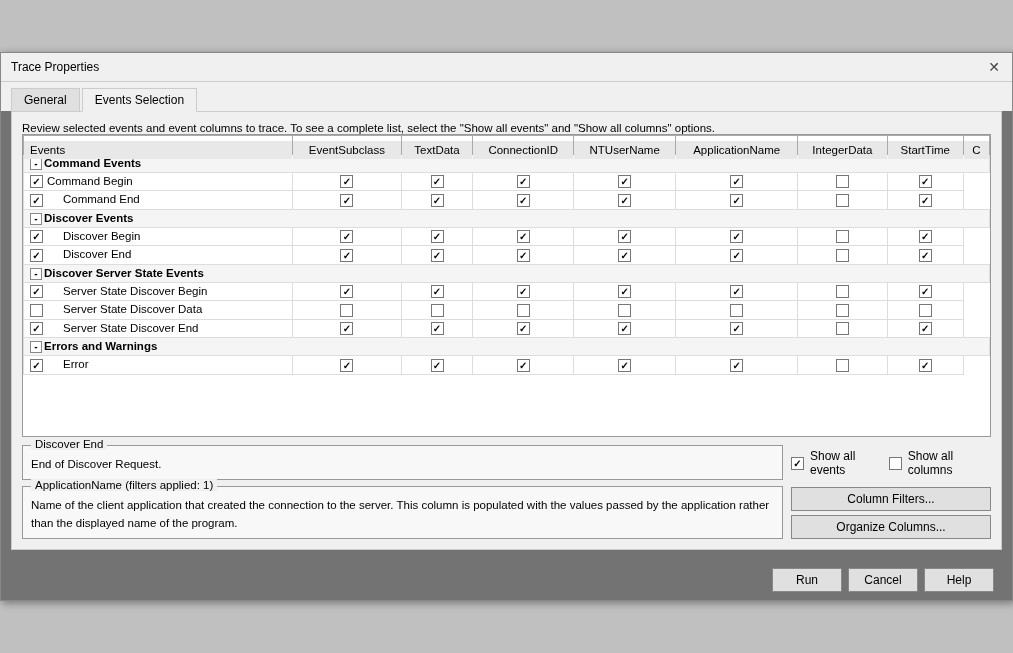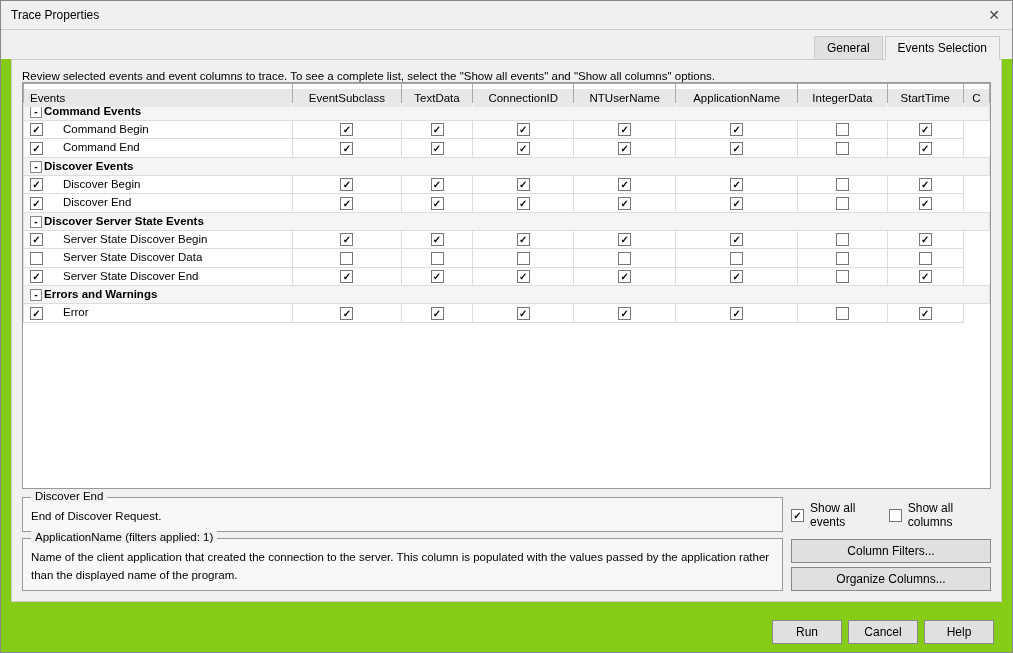--- a/index.html
+++ b/index.html
@@ -7,22 +7,22 @@
       background: #c0c0c0;
       display: flex;
       align-items: center;
       justify-content: center;
       min-height: 100vh;
       font-family: 'Segoe UI', Tahoma, Arial, sans-serif;
       font-size: 12px;
     }
     .window {
       width: 1013px;
-      height: 653px;
-      background: #84cc16;
+      height: 549px;
+      background: #737373;
       border: 1px solid #888;
       box-shadow: 2px 2px 8px rgba(0,0,0,0.4);
       display: flex;
       flex-direction: column;
     }
     .title-bar {
       background: #f0f0f0;
       padding: 6px 10px;
       display: flex;
       align-items: center;
@@ -42,21 +42,20 @@
       justify-content: center;
       cursor: pointer;
       font-size: 14px;
       color: #444;
     }
     .tabs {
       display: flex;
       padding: 6px 10px 0 10px;
       background: #f0f0f0;
       flex-shrink: 0;
-      justify-content: flex-end;
     }
     .tab {
       padding: 4px 12px;
       border: 1px solid #ccc;
       border-bottom: none;
       background: #e0e0e0;
       cursor: pointer;
       font-size: 12px;
       margin-right: 2px;
       color: #000;
@@ -273,21 +272,21 @@
             <th>IntegerData</th>
             <th>StartTime</th>
             <th>C</th>
           </tr>
         </thead>
         <tbody id="table-body">
         <tr class="group-row">
               <td colspan="9" class="events-cell"><span class="group-toggle">-</span><strong>Command Events</strong></td>
             </tr>
             <tr class="event-row">
-              <td class="events-cell"><span class="cb checked" style="margin-right: 4px;"></span><span style="margin-left: 16px;">Command Begin</span></td>
+              <td class="events-cell"><span class="cb checked" style="margin-right: 4px;"></span><span style="">Command Begin</span></td>
               <td class="check-cell"><span class="cb checked"></span></td>
               <td class="check-cell"><span class="cb checked"></span></td>
               <td class="check-cell"><span class="cb checked"></span></td>
               <td class="check-cell"><span class="cb checked"></span></td>
               <td class="check-cell"><span class="cb checked"></span></td>
               <td class="check-cell"><span class="cb unchecked"></span></td>
               <td class="check-cell"><span class="cb checked"></span></td>
             </tr>
             <tr class="event-row">
               <td class="events-cell"><span class="cb checked" style="margin-right: 4px;"></span><span style="margin-left: 16px;">Command End</span></td>

